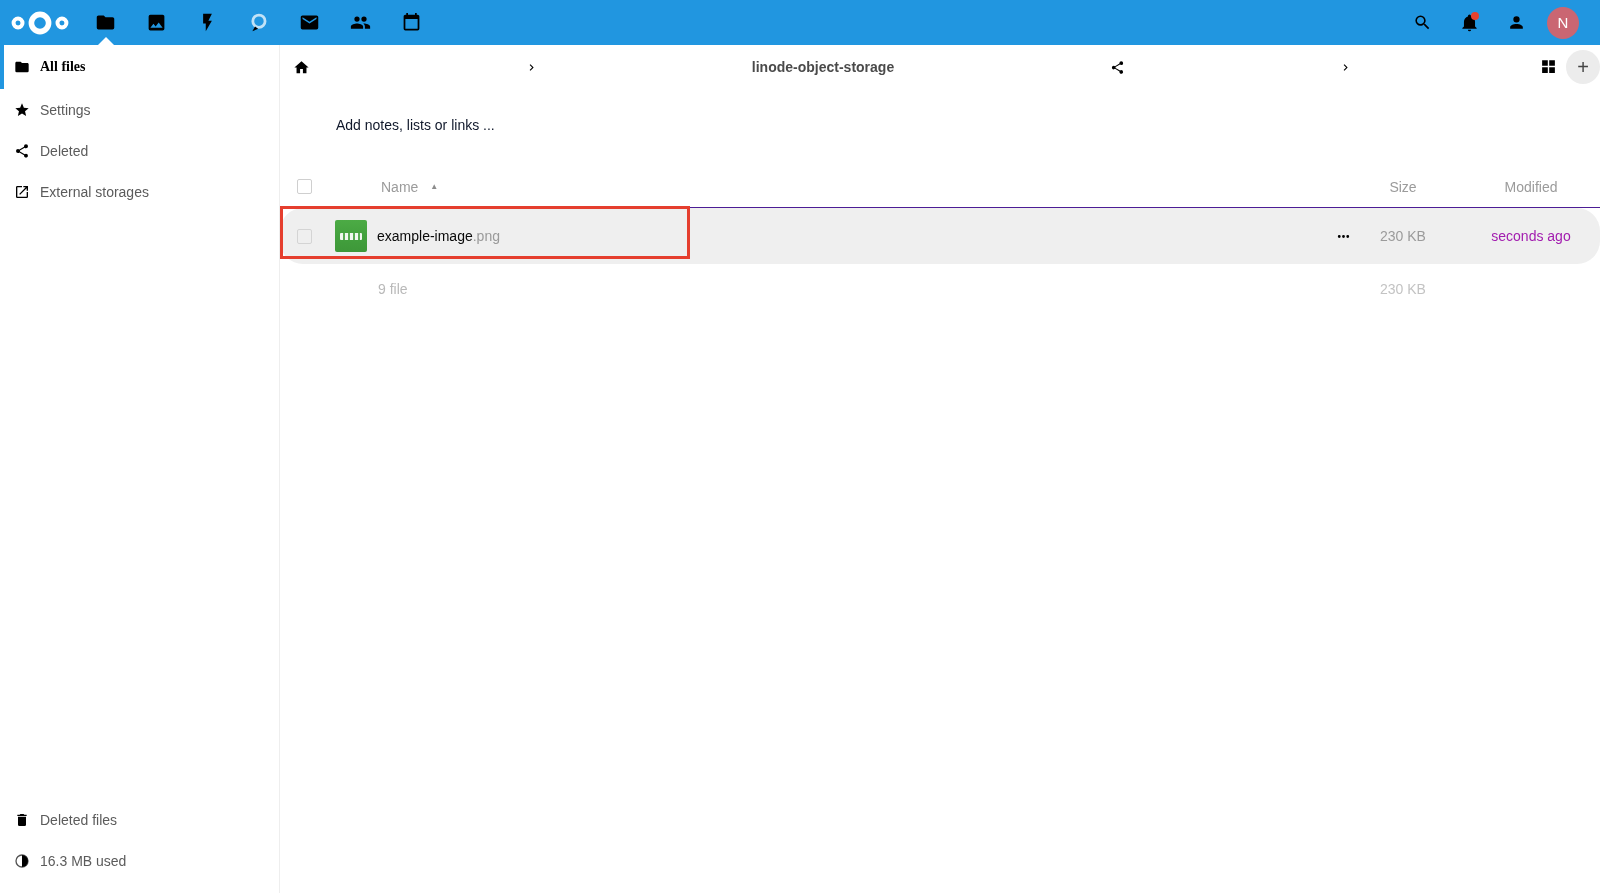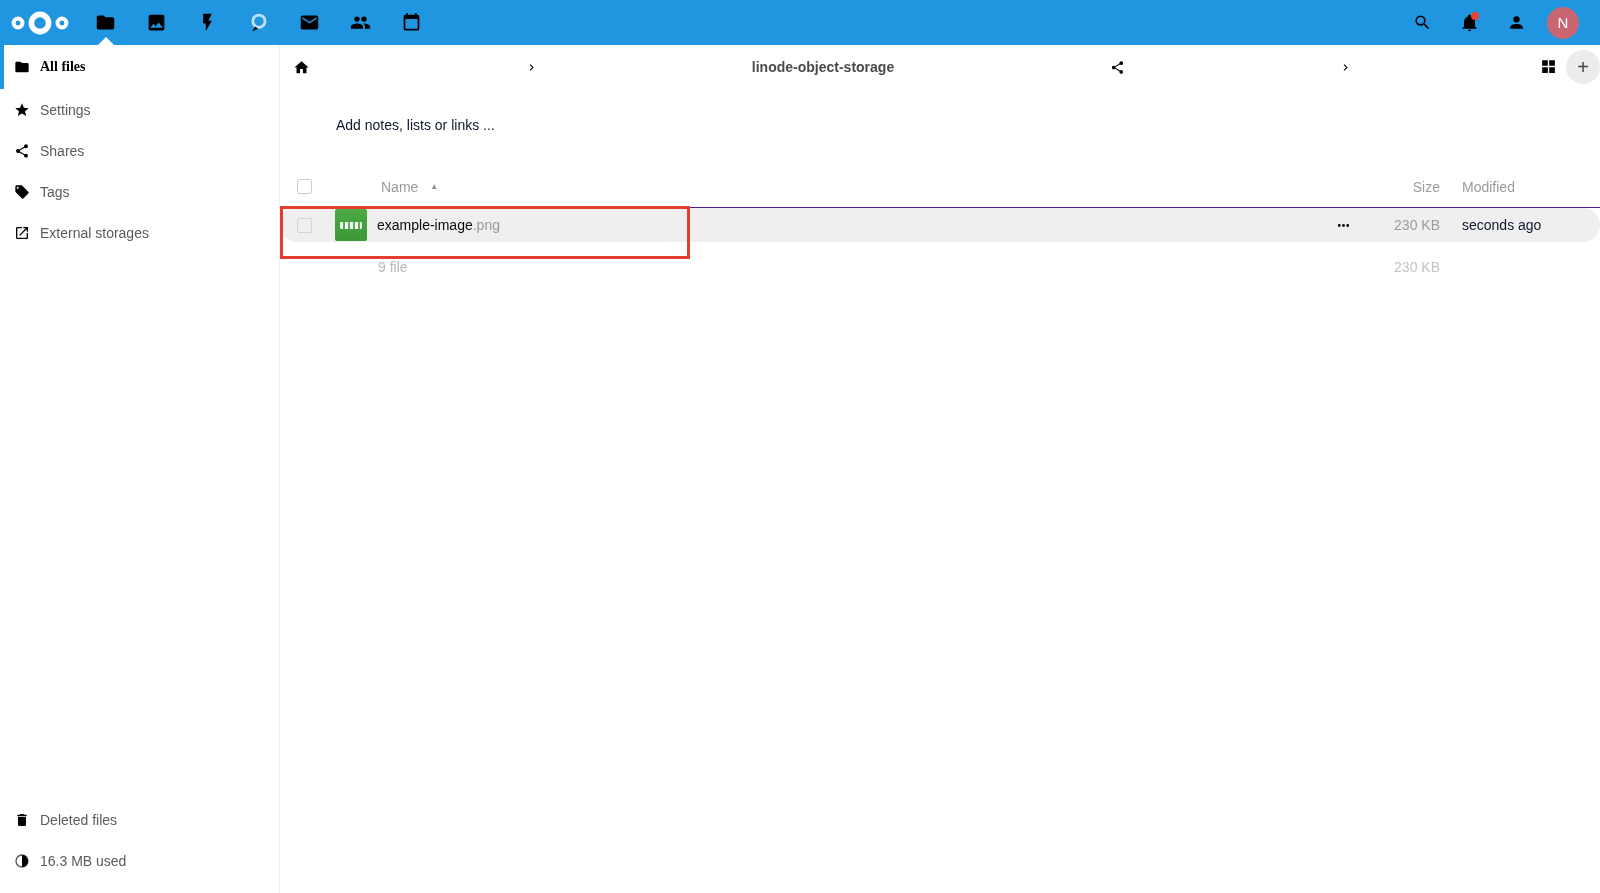--- a/index.html
+++ b/index.html
@@ -115,45 +115,45 @@
   .file-table { margin-top: 29px; position: relative; }
   .f-row { display: flex; align-items: center; }
   .col-check { width: 55px; padding-left: 17px; flex: 0 0 55px; }
   .checkbox {
     width: 15px; height: 15px; border: 1px solid #cfcfcf; border-radius: 2px;
     background: #fff; cursor: pointer;
   }
   .col-name { flex: 1 1 auto; display: flex; align-items: center; min-width: 0; }
   .col-actions { flex: 0 0 46px; display: flex; justify-content: center; color: #9a9a9a; }
   .col-actions svg { width: 17px; height: 17px; cursor: pointer; }
-  .col-size { flex: 0 0 74px; text-align: right; color: #9b9b9b; }
-  .col-modified { flex: 0 0 160px; padding-left: 22px; }
+  .col-size { flex: 0 0 74px; text-align: center; color: #9b9b9b; }
+  .col-modified { flex: 0 0 160px; padding-left: 22px; text-align: center; }
 
   .table-header { height: 42px; border-bottom: 1px solid #4c1d95; color: #9b9b9b; }
   .table-header .col-name { padding-left: 46px; cursor: pointer; }
   .sort-caret { font-size: 8px; color: #8c8c8c; margin-left: 12px; }
   .table-header .col-size { cursor: pointer; }
   .table-header .col-modified { cursor: pointer; }
 
-  .file-row { height: 34px; background: #efefef; cursor: pointer; border-radius: 23px; }
+  .file-row { height: 56px; background: #efefef; cursor: pointer; border-radius: 23px; }
   .file-row .checkbox { background: transparent; border-color: #d4d4d4; }
   .thumb {
     width: 32px; height: 32px; border-radius: 2px; flex: 0 0 32px;
     background: linear-gradient(180deg, #4cab45 0%, #42a03d 55%, #3e9739 100%);
     position: relative; overflow: hidden;
   }
   .thumb::after {
     content: ""; position: absolute; left: 5px; right: 5px; top: 13px; height: 7px;
     background: repeating-linear-gradient(90deg, rgba(255,255,255,0.92) 0 3px, rgba(255,255,255,0.12) 3px 5px);
     border-radius: 1px;
   }
   .file-label { margin-left: 10px; white-space: nowrap; }
   .file-base { color: #0a0a0a; }
   .file-ext { color: #9a9a9a; }
-  .mod-recent { color: #0f172a; font-weight: 500; }
+  .mod-recent { color: #a21caf; font-weight: 500; }
 
   .summary-row { height: 50px; color: #b9b9b9; }
   .summary-row .col-name { padding-left: 43px; }
   .summary-row .col-size { color: #c3c3c3; }
 
   
   .annotation-box {
     position: absolute; left: 0px; top: -2px; width: 410px; height: 53px;
     border: 3px solid #e53e2e; pointer-events: none; z-index: 10;
   }
@@ -317,29 +317,21 @@
         </svg>
       </span>
     <span>Settings</span>
   </div>
   <div class="nav-item">
     <span class="nav-icon">
         <svg>
           <use href="#i-share"></use>
         </svg>
       </span>
-    <span>Shares</span>
-  </div>
-  <div class="nav-item">
-    <span class="nav-icon">
-        <svg>
-          <use href="#i-tag"></use>
-        </svg>
-      </span>
-    <span>Tags</span>
+    <span>Deleted</span>
   </div>
   <div class="nav-item">
     <span class="nav-icon">
         <svg>
           <use href="#i-external"></use>
         </svg>
       </span>
     <span>External storages</span>
   </div>
 

